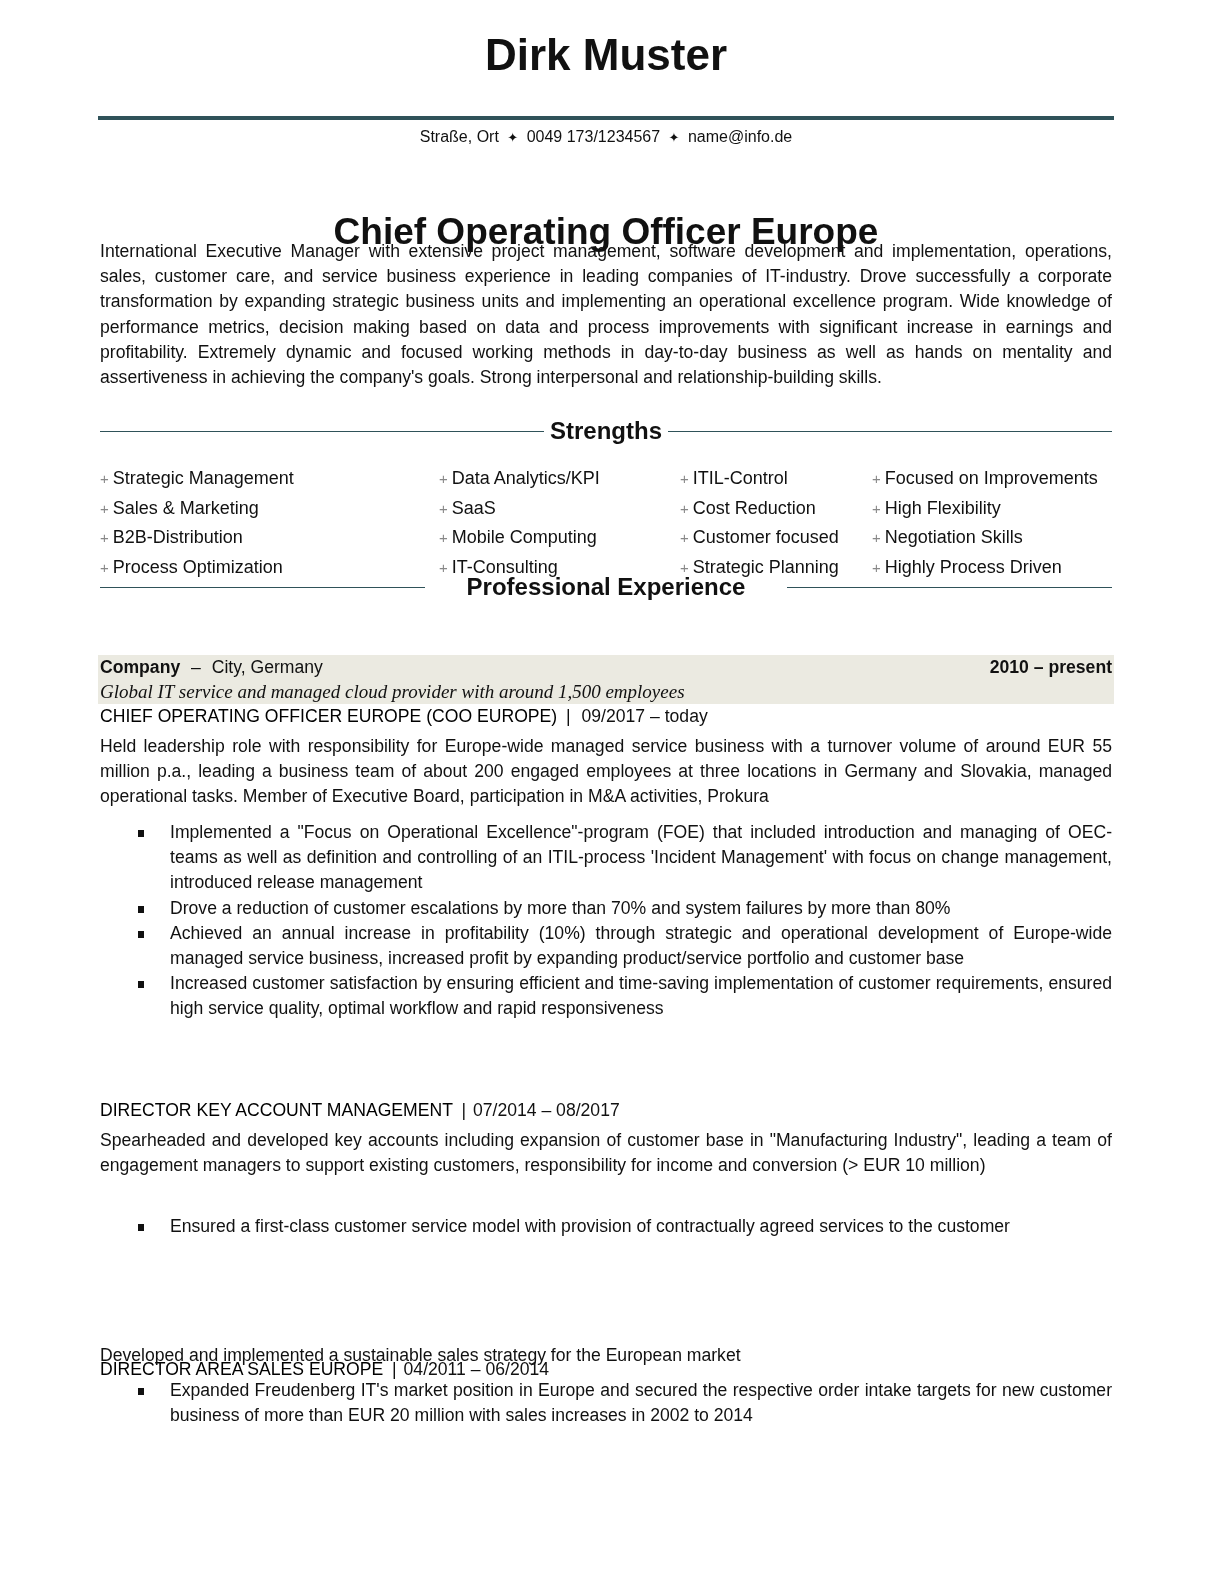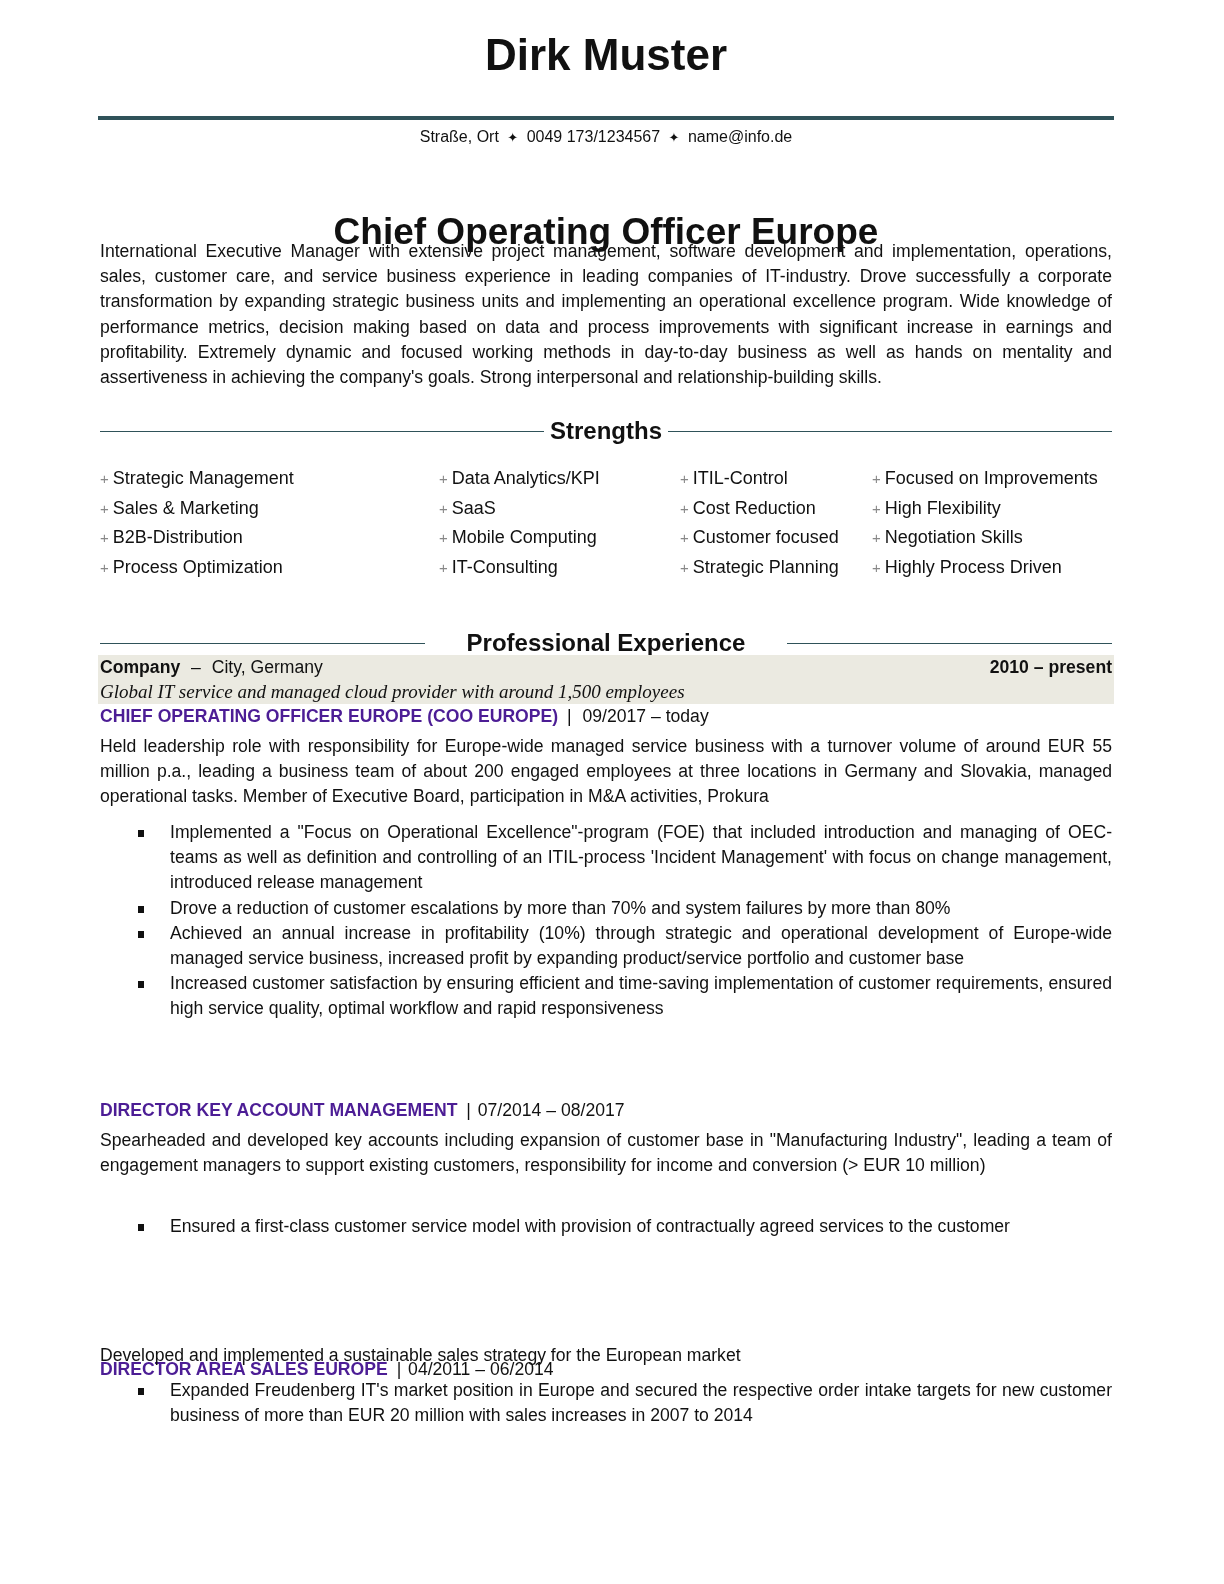--- a/index.html
+++ b/index.html
@@ -22,21 +22,21 @@
   .strengths .col { position: absolute; top: 0; }
   .strengths .item { height: 29.5px; white-space: nowrap; }
   .strengths .plus { color: #888; font-size: 15px; margin-right: 4px; }
   .company-band { position: absolute; top: 655px; left: 0; width: 1016px; height: 49px; background: #ebeae1; }
   .company-line { position: absolute; top: 657px; left: 2px; width: 1012px; font-size: 17.6px; }
   .company-line .cname { font-weight: bold; }
   .company-line .years { position: absolute; right: 0; top: 0; font-weight: bold; }
   .company-desc { position: absolute; top: 681px; left: 2px; font-family: "Liberation Serif", serif;
                   font-style: italic; font-size: 19px; }
   .role { position: absolute; left: 2px; font-size: 17.6px; white-space: nowrap; }
-  .role .rtitle { color: #4c1d95; font-weight: bold; text-align: right; }
+  .role .rtitle { color: #000000; font-weight: normal; text-align: right; }
   .para { position: absolute; left: 2px; width: 1012px; font-size: 17.6px; line-height: 25.2px; text-align: justify; }
   .bullets { position: absolute; left: 0; width: 1014px; font-size: 17.6px; line-height: 25.2px; }
   .bullets .b { position: relative; padding-left: 72px; text-align: justify; }
   .bullets .b::before { content: ""; position: absolute; left: 40px; top: 10px; width: 6px; height: 7px; background: #111; }
 </style>
 </head>
 <body>
 
 <div class="page">
 
@@ -82,21 +82,21 @@
       <div class="item"><span class="plus">+</span><span>Strategic Planning</span></div>
     </div>
     <div class="col" style="left:772px;">
       <div class="item"><span class="plus">+</span><span>Focused on Improvements</span></div>
       <div class="item"><span class="plus">+</span><span>High Flexibility</span></div>
       <div class="item"><span class="plus">+</span><span>Negotiation Skills</span></div>
       <div class="item"><span class="plus">+</span><span>Highly Process Driven</span></div>
     </div>
   </div>
 
-  <div class="section-head" style="top:629px;gap:36px;">
+  <div class="section-head" style="top:573px;gap:36px;">
     <div class="line"></div>
     <div class="title">Professional Experience</div>
     <div class="line"></div>
   </div>
 
   <div class="company-band"></div>
   <div class="company-line">
     <span class="cname">Company</span>
     <span style="margin:0 6px;">–</span>
     <span>City, Germany</span>
@@ -127,16 +127,16 @@
     <div class="b">Ensured a first-class customer service model with provision of contractually agreed services to the customer</div>
   </div>
 
   <div class="role" style="top:1315px;margin-top:44px;">
     <span class="rtitle">DIRECTOR AREA SALES EUROPE</span>
     <span style="margin:0 2px 0 4px;">|</span>
     <span>04/2011 – 06/2014</span>
   </div>
   <div class="para" style="top:1343px;">Developed and implemented a sustainable sales strategy for the European market</div>
   <div class="bullets" style="top:1378px;">
-    <div class="b">Expanded Freudenberg IT's market position in Europe and secured the respective order intake targets for new customer business of more than EUR 20 million with sales increases in 2007 to 2014</div>
+    <div class="b">Expanded Freudenberg IT's market position in Europe and secured the respective order intake targets for new customer business of more than EUR 20 million with sales increases in 2002 to 2014</div>
   </div>
 
 </div>
 
 </body></html>

